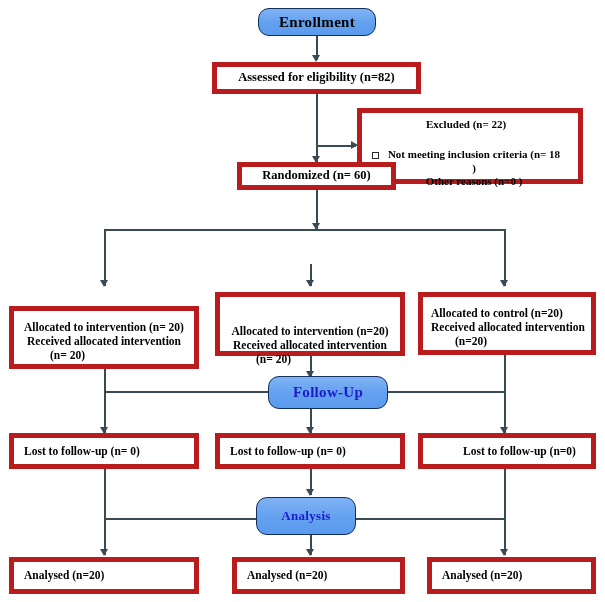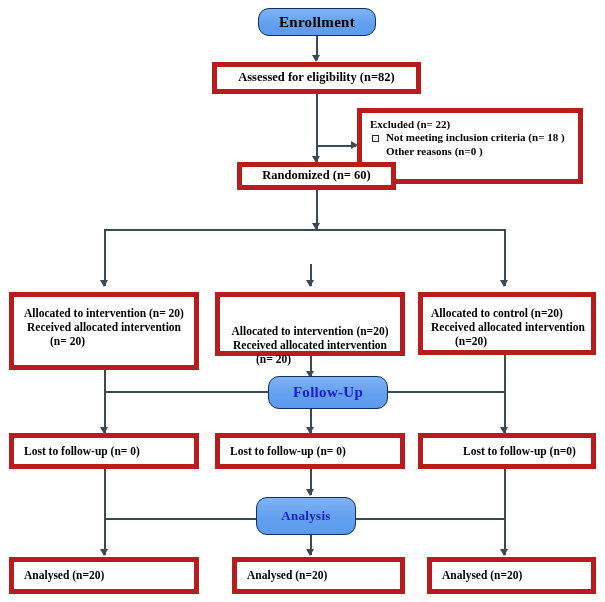--- a/index.html
+++ b/index.html
@@ -34,22 +34,22 @@
   }
   .node.leftal {
     display: flex;
     align-items: center;
     justify-content: flex-start;
     text-align: left;
     padding-left: 10px;
   }
   .node.topleft {
     display: block;
-    padding: 5px 3px 4px 8px;
-    text-align: left;
+    padding: 5px 16px 4px 8px;
+    text-align: center;
   }
   .stage {
     position: absolute;
     box-sizing: border-box;
     border: 1.5px solid #13315c;
     border-radius: 11px;
     background: linear-gradient(180deg, #7fb3f5 0%, #63a0ef 55%, #5b9bee 100%);
     background-color: #6aa4f0;
     display: flex;
     align-items: center;
@@ -79,21 +79,21 @@
   }
   .arrow-r {
     position: absolute;
     width: 0; height: 0;
     border-top: 4.5px solid transparent;
     border-bottom: 4.5px solid transparent;
     border-left: 7px solid #3a4a52;
     z-index: 2;
   }
   
-  .exl { position: relative; padding-left: 16px; }
+  .exl { position: relative; padding-left: 16px; margin-top: 17px; }
   .exl::before {
     content: "";
     position: absolute;
     left: 2px;
     top: 4px;
     width: 5px;
     height: 5px;
     border: 1px solid #2b2b2b;
     background: #ffffff;
   }
@@ -137,21 +137,21 @@
 
   <div class="vline" style="left:104px; top:229px; height:57px;"></div>
   <div class="arrow" style="left:99.5px; top:280px;"></div>
 
   <div class="vline" style="left:310px; top:264px; height:22px;"></div>
   <div class="arrow" style="left:305.5px; top:280px;"></div>
 
   <div class="vline" style="left:504px; top:229px; height:57px;"></div>
   <div class="arrow" style="left:499.5px; top:280px;"></div>
 
-  <div class="node topleft" style="left:9px; top:292px; width:190px; height:78px; font-size:11.5px; text-align:center; padding:9px 4px;">
+  <div class="node topleft" style="left:9px; top:306px; width:190px; height:63px; font-size:11.5px; text-align:center; padding:9px 4px;">
     <div>Allocated to intervention (n= 20)</div>
     <div>Received allocated intervention</div>
     <div style="text-align:left; padding-left:32px;">(n= 20)</div>
   </div>
 
   <div class="node topleft" style="left:215px; top:292px; width:190px; height:63px; font-size:11.5px; text-align:center; padding:27px 4px;">
     <div>Allocated to intervention (n=20)</div>
     <div>Received allocated intervention</div>
     <div style="text-align:left; padding-left:32px;">(n= 20)</div>
   </div>

